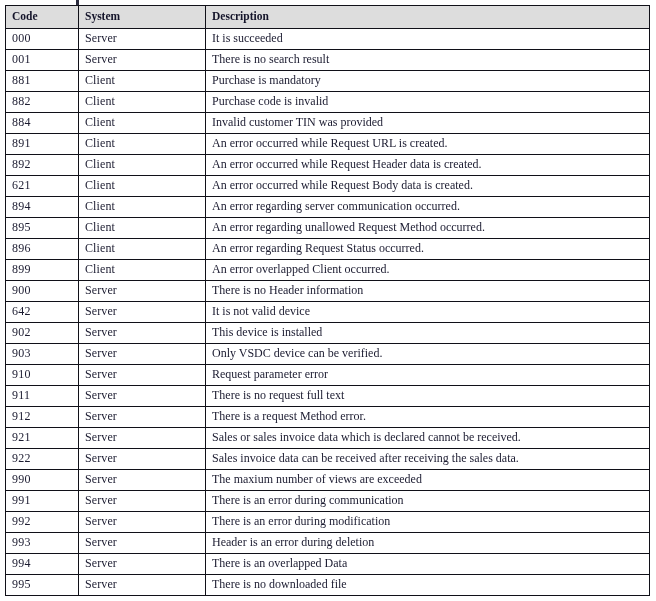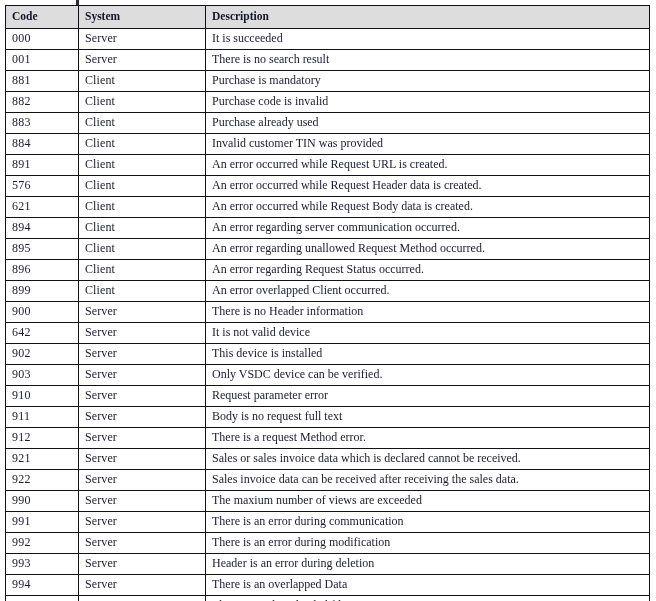--- a/index.html
+++ b/index.html
@@ -110,36 +110,31 @@
             <td class="code-cell">881</td>
             <td class="sys-cell">Client</td>
             <td class="desc-cell">Purchase is mandatory</td>
           </tr>
           <tr>
             <td class="code-cell">882</td>
             <td class="sys-cell">Client</td>
             <td class="desc-cell">Purchase code is invalid</td>
           </tr>
           <tr>
-            <td class="code-cell">883</td>
-            <td class="sys-cell">Client</td>
-            <td class="desc-cell">Purchase already used</td>
-          </tr>
-          <tr>
             <td class="code-cell">884</td>
             <td class="sys-cell">Client</td>
             <td class="desc-cell">Invalid customer TIN was provided</td>
           </tr>
           <tr>
             <td class="code-cell">891</td>
             <td class="sys-cell">Client</td>
             <td class="desc-cell">An error occurred while Request URL is created.</td>
           </tr>
           <tr>
-            <td class="code-cell">576</td>
+            <td class="code-cell">892</td>
             <td class="sys-cell">Client</td>
             <td class="desc-cell">An error occurred while Request Header data is created.</td>
           </tr>
           <tr>
             <td class="code-cell">621</td>
             <td class="sys-cell">Client</td>
             <td class="desc-cell">An error occurred while Request Body data is created.</td>
           </tr>
           <tr>
             <td class="code-cell">894</td>
@@ -182,21 +177,21 @@
             <td class="desc-cell">Only VSDC device can be verified.</td>
           </tr>
           <tr>
             <td class="code-cell">910</td>
             <td class="sys-cell">Server</td>
             <td class="desc-cell">Request parameter error</td>
           </tr>
           <tr>
             <td class="code-cell">911</td>
             <td class="sys-cell">Server</td>
-            <td class="desc-cell">Body is no request full text</td>
+            <td class="desc-cell">There is no request full text</td>
           </tr>
           <tr>
             <td class="code-cell">912</td>
             <td class="sys-cell">Server</td>
             <td class="desc-cell">There is a request Method error.</td>
           </tr>
           <tr>
             <td class="code-cell">921</td>
             <td class="sys-cell">Server</td>
             <td class="desc-cell">Sales or sales invoice data which is declared cannot be received.</td>

